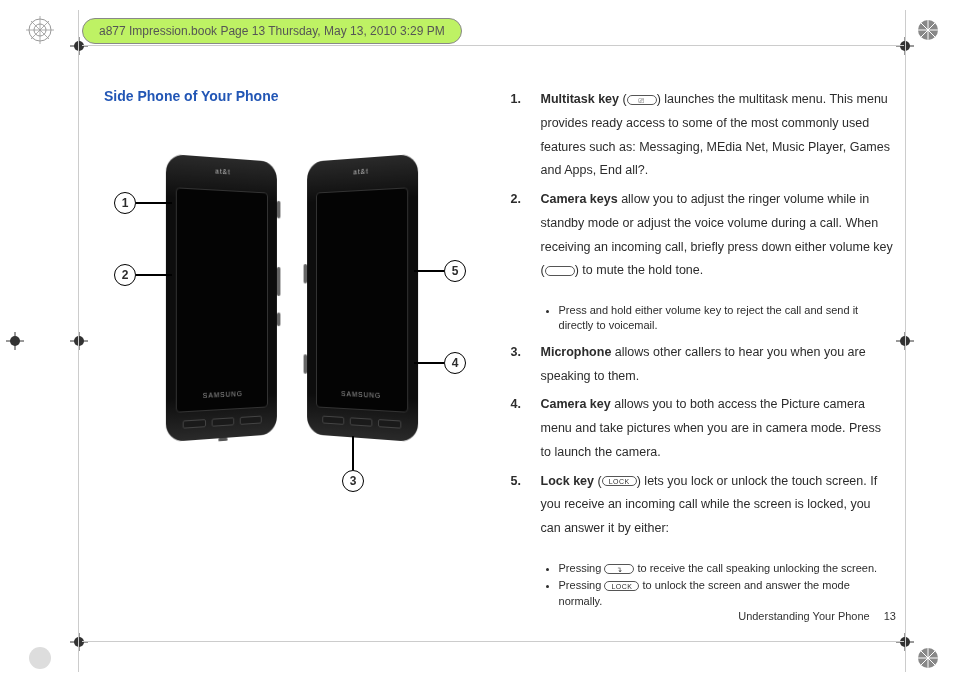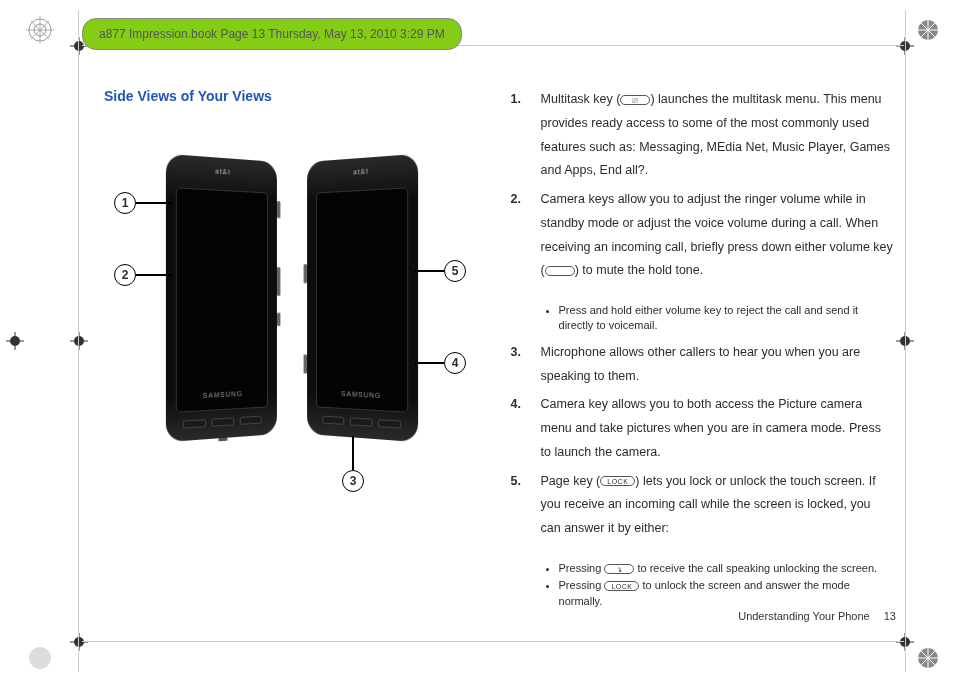--- a/index.html
+++ b/index.html
@@ -17,29 +17,29 @@
   .crop-mark svg { display: block; }
   .reg-icon {
     position: absolute;
     width: 28px;
     height: 28px;
   }
   .header-tag {
     position: absolute;
     top: 18px;
     left: 82px;
-    height: 32px;
+    height: 26px;
     border: 1px solid #888;
     border-radius: 14px;
     padding: 4px 16px;
     font-size: 12px;
     color: #555;
     display: flex;
     align-items: center;
-    background: #84cc16;
+    background: #bef264;
   }
   .hline-top {
     position: absolute;
     top: 45px;
     left: 82px;
     right: 50px;
     height: 0;
     border-bottom: 1px solid #ccc;
   }
   .hline-bottom {
@@ -205,21 +205,21 @@
     display: flex;
     align-items: flex-start;
     margin-bottom: 5px;
   }
   ol.feature-list > li > .num {
     font-weight: bold;
     width: 30px;
     flex: none;
   }
   ol.feature-list > li > .body { flex: 1; }
-  .body b { font-weight: normal; }
+  .body b { font-weight: bold; }
   .key-glyph {
     display: inline-block;
     border: 1px solid #555;
     border-radius: 5px;
     font-size: 7px;
     padding: 0px 6px;
     vertical-align: middle;
     line-height: 10px;
     height: 10px;
     letter-spacing: 0.5px;
@@ -312,21 +312,21 @@
 
 <div class="hline-top"></div>
 <div class="hline-bottom"></div>
 <div class="vline-left"></div>
 <div class="vline-right"></div>
 
 <div class="header-tag">a877 Impression.book  Page 13  Thursday, May 13, 2010  3:29 PM</div>
 
 <div class="page">
   <div class="col-left">
-    <div class="section-heading">Side Views of Your Views</div>
+    <div class="section-heading">Side Phone of Your Phone</div>
     <div class="diagram">
       <div class="phone left">
         <div class="speaker">at&amp;t</div>
         <div class="screen"></div>
         <div class="brand">SAMSUNG</div>
         <div class="homekeys">
             <span></span>
             <span></span>
             <span></span>
           </div>
@@ -387,21 +387,21 @@
       <li>
         <span class="num">3.</span>
         <span class="body"><b>Microphone</b><span> allows other callers to hear you when you are speaking to them.</span></span>
       </li>
       <li>
         <span class="num">4.</span>
         <span class="body"><b>Camera key</b><span> allows you to both access the Picture camera menu and take pictures when you are in camera mode. Press to launch the camera.</span></span>
       </li>
       <li>
         <span class="num">5.</span>
-        <span class="body"><b>Page key</b><span> (</span><span class="key-glyph">LOCK</span><span>) lets you lock or unlock the touch screen. If you receive an incoming call while the screen is locked, you can answer it by either:</span>
+        <span class="body"><b>Lock key</b><span> (</span><span class="key-glyph">LOCK</span><span>) lets you lock or unlock the touch screen. If you receive an incoming call while the screen is locked, you can answer it by either:</span>
           <ul class="sub-bullets">
             <li><span>Pressing </span><span class="key-glyph pill">↴</span><span> to receive the call speaking unlocking the screen.</span></li>
             <li><span>Pressing </span><span class="key-glyph">LOCK</span><span> to unlock the screen and answer the mode normally.</span></li>
           </ul>
         </span>
       </li>
     </ol>
   </div>
 </div>
 

